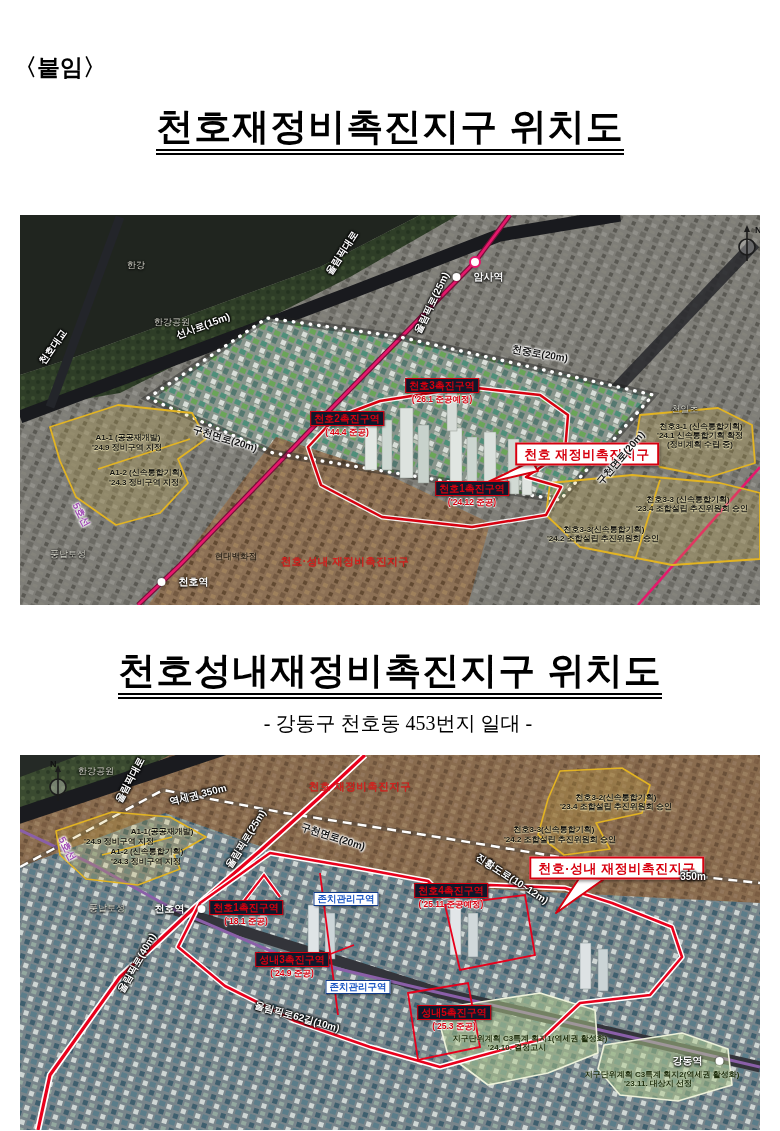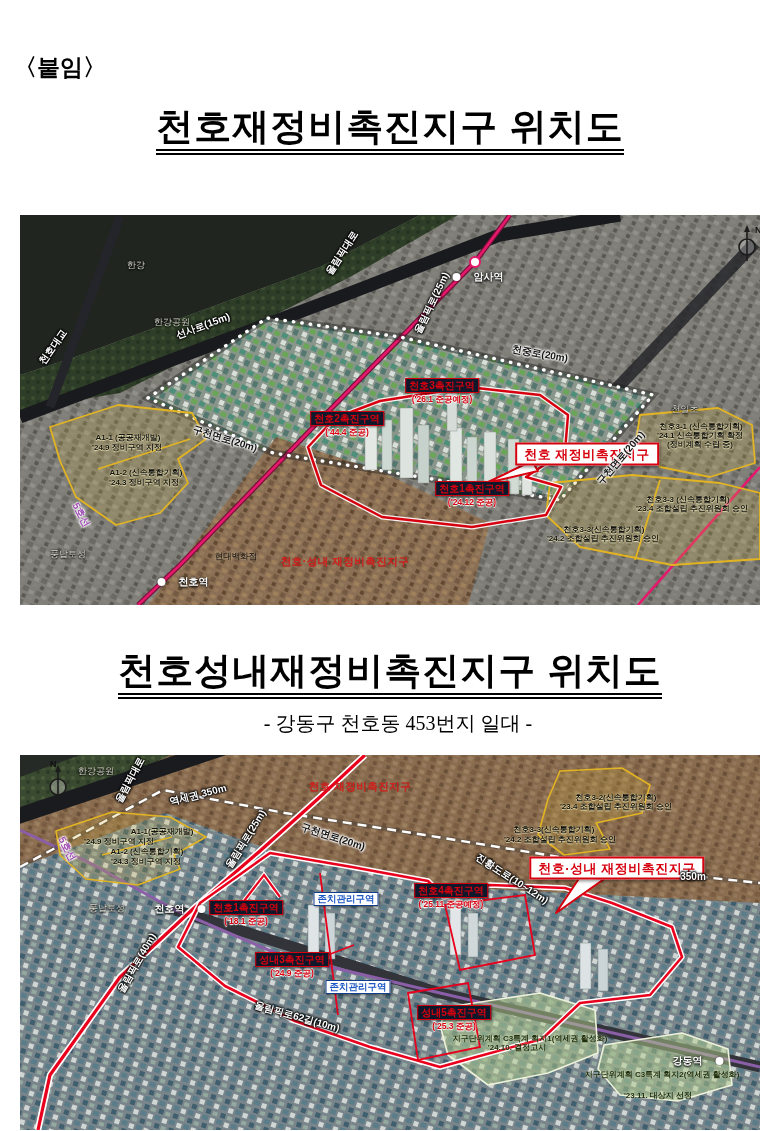--- a/index.html
+++ b/index.html
@@ -314,18 +314,18 @@
     </div>
     <div class="lbl k-roadw" style="left: 117px; top: 208px; transform: translate(-50%, -50%) rotate(-60deg);">올림픽로(40m)</div>
     <div class="lbl k-roadw" style="left: 277px; top: 262px; transform: translate(-50%, -50%) rotate(16deg);">올림픽로62길(10m)</div>
     <div class="lbl k-zr" style="left: 415px; top: 264px; transform: translate(-50%, -50%) rotate(0deg); margin-left: 19px;">
       <div class="zbox">성내5촉진구역</div>
       <div class="zsub">('25.3 준공)</div>
     </div>
     <div class="lbl k-areag" style="left: 510px; top: 283px; transform: translate(-50%, -50%) rotate(0deg);">지구단위계획 C3특계 획지1(역세권 활성화)</div>
     <div class="lbl k-areag" style="left: 497px; top: 292px; transform: translate(-50%, -50%) rotate(0deg);">'24.10. 결정고시</div>
     <div class="lbl k-areag" style="left: 642px; top: 319px; transform: translate(-50%, -50%) rotate(0deg);">지구단위계획 C3특계 획지2(역세권 활성화)</div>
-    <div class="lbl k-areag" style="left: 638px; top: 340px; transform: translate(-50%, -50%) rotate(0deg);">'23.11. 대상지 선정</div>
+    <div class="lbl k-areag" style="left: 638px; top: 328px; transform: translate(-50%, -50%) rotate(0deg);">'23.11. 대상지 선정</div>
     <div class="lbl k-sta" style="left: 678px; top: 306px; transform: translate(-50%, -50%) rotate(0deg);">
       <span>강동역</span>
       <span class="dot"></span>
     </div>
   </div>
 
 </body></html>

